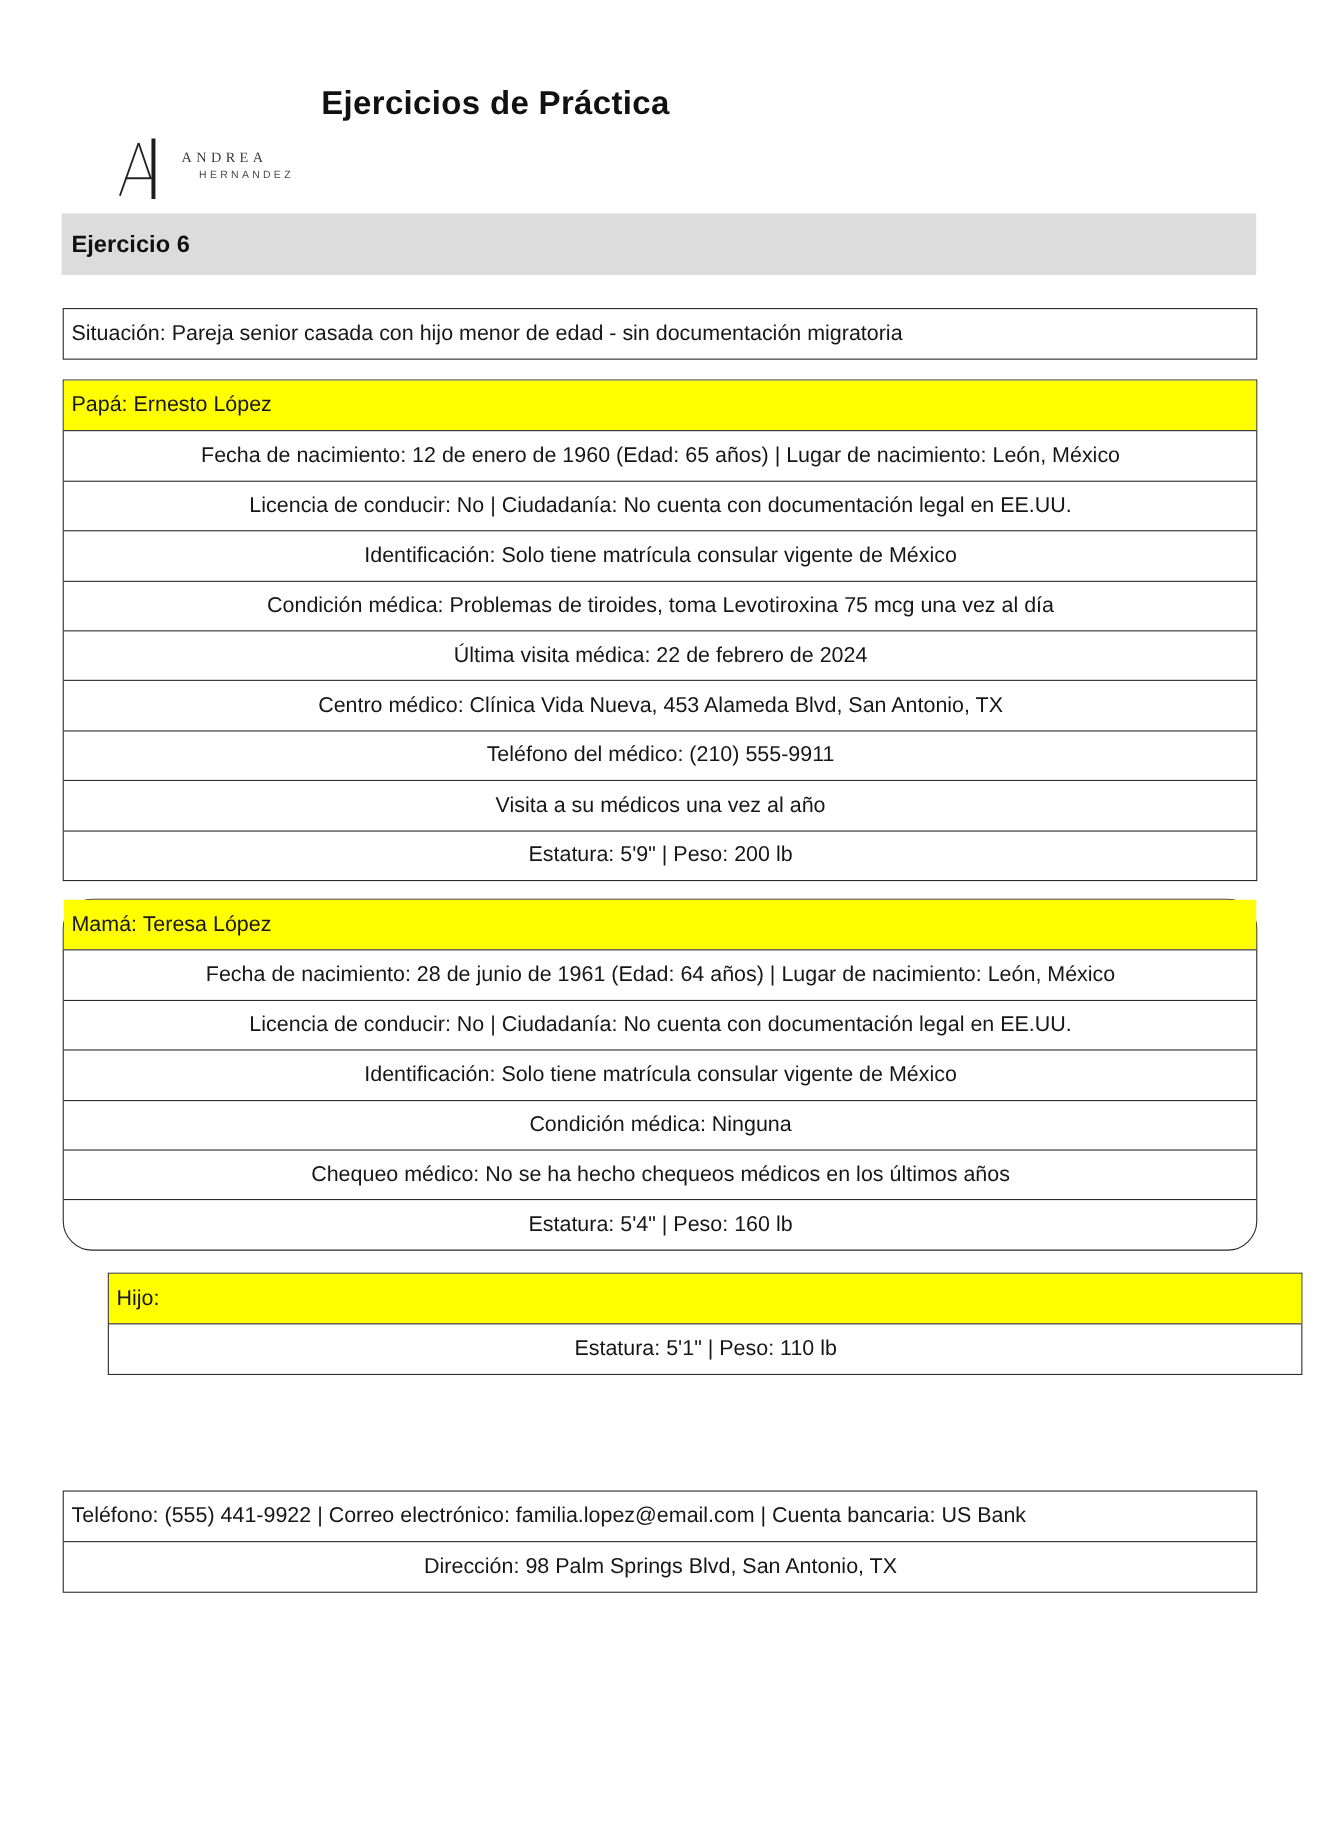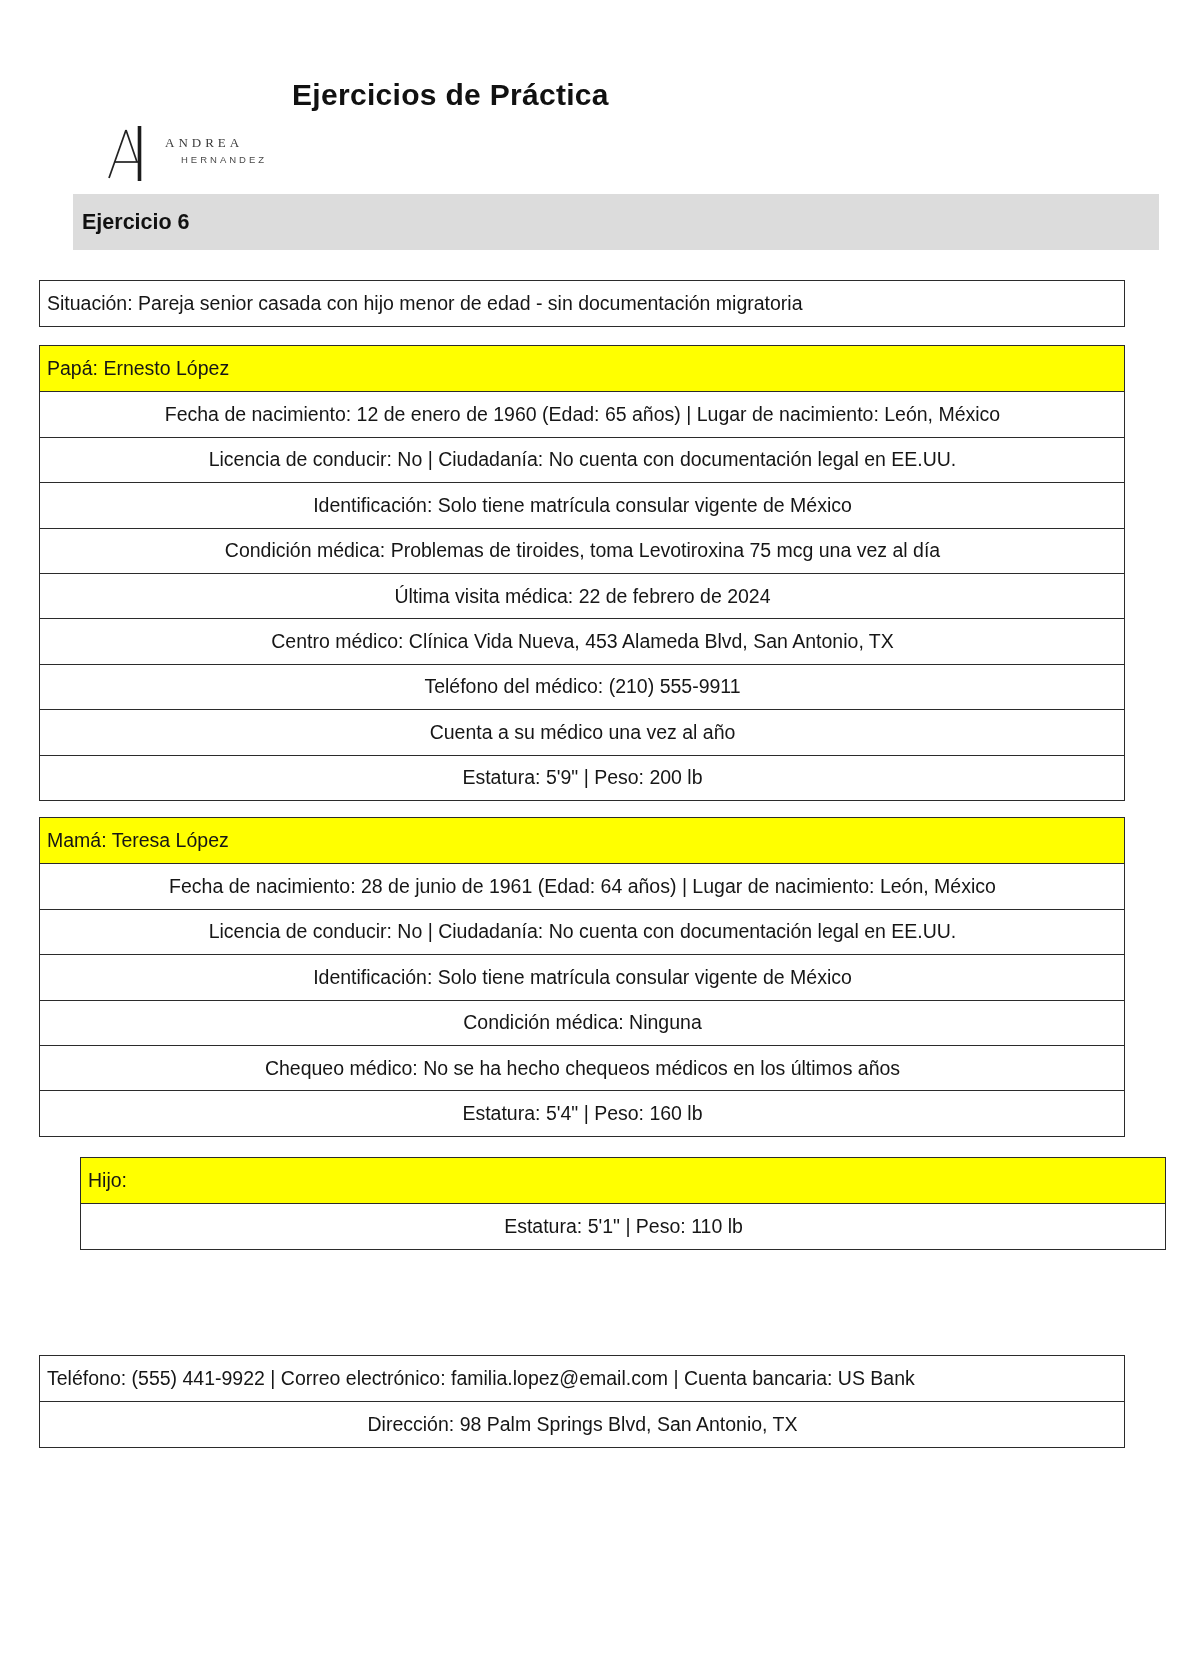--- a/index.html
+++ b/index.html
@@ -32,38 +32,38 @@
   .logo-name{
     font-family:"Liberation Serif", serif;
     font-size:13px;letter-spacing:4px;color:#3a3a3a;font-weight:400;
   }
   .logo-surname{
     font-family:"Liberation Sans", sans-serif;
     font-size:9.5px;letter-spacing:3px;color:#4a4a4a;margin-top:3px;padding-left:16px;
   }
   
   .exercise-bar{
-    position:absolute;left:73px;top:194px;width:1086px;height:56px;
+    position:absolute;left:56px;top:194px;width:1086px;height:56px;
     background:var(--bar);
     display:flex;align-items:center;
     padding:0;box-sizing:border-box;
   }
   .exercise-bar span{
     font-size:21.5px;font-weight:bold;color:#111;padding-left:9px;
   }
   
   .box{
-    position:absolute;left:39px;width:1086px;
+    position:absolute;left:57px;width:1086px;
     border:1.8px solid var(--border);
     box-sizing:border-box;
     background:#fff;
   }
   .box-situacion{top:280px;}
   .box-papa{top:345px;}
-  .box-mama{top:817px;}
+  .box-mama{top:817px;border-radius:27px;}
   .box-hijo{top:1157px;margin-left:41px;}
   .box-contacto{top:1355px;}
   .row{
     height:45.4px;
     display:flex;align-items:center;
     box-sizing:border-box;
     padding-left:7px;padding-right:6px;
   }
   .row + .row{border-top:1.8px solid var(--border);justify-content:center;}
   .row.hl{background:var(--hl);}
@@ -121,21 +121,21 @@
       <div class="row">
     <span class="row-text">Última visita médica: 22 de febrero de 2024</span>
   </div>
       <div class="row">
     <span class="row-text">Centro médico: Clínica Vida Nueva, 453 Alameda Blvd, San Antonio, TX</span>
   </div>
       <div class="row">
     <span class="row-text">Teléfono del médico: (210) 555-9911</span>
   </div>
       <div class="row">
-    <span class="row-text">Cuenta a su médico una vez al año</span>
+    <span class="row-text">Visita a su médicos una vez al año</span>
   </div>
       <div class="row">
     <span class="row-text">Estatura: 5'9" | Peso: 200 lb</span>
   </div>
     </div>
     <div class="box box-mama">
       <div class="row hl">
     <span class="row-text">Mamá: Teresa López</span>
   </div>
       <div class="row">

